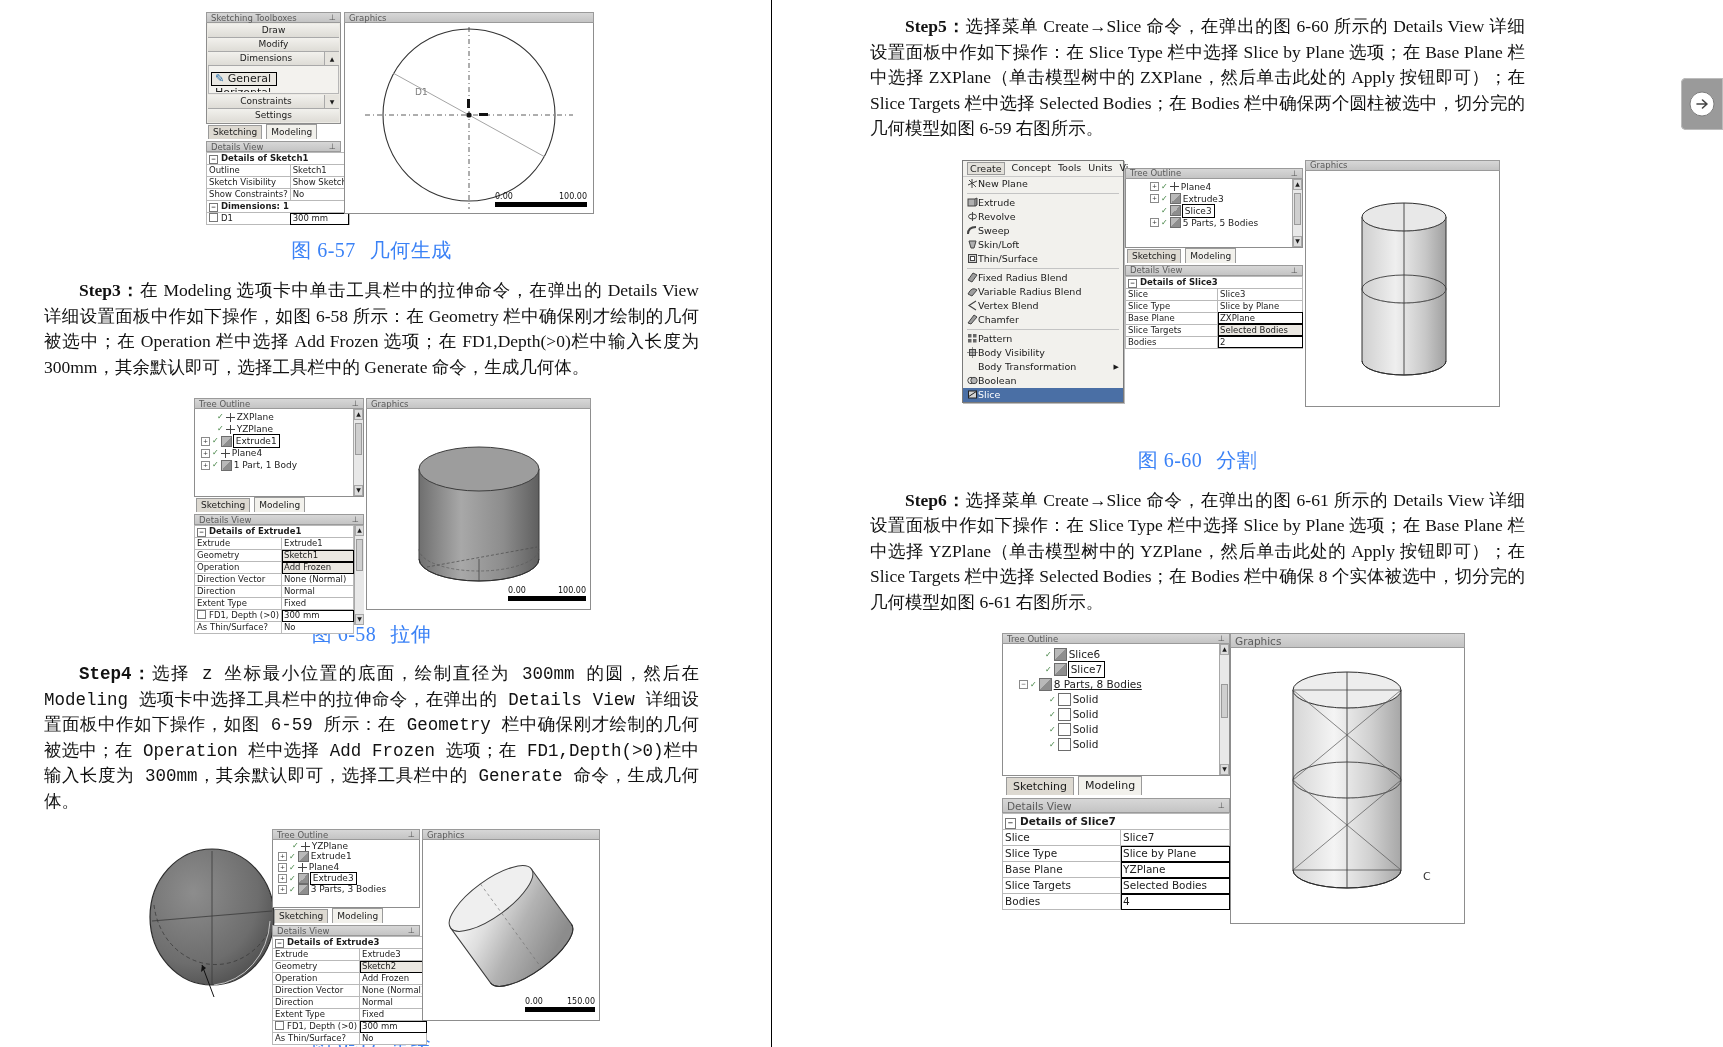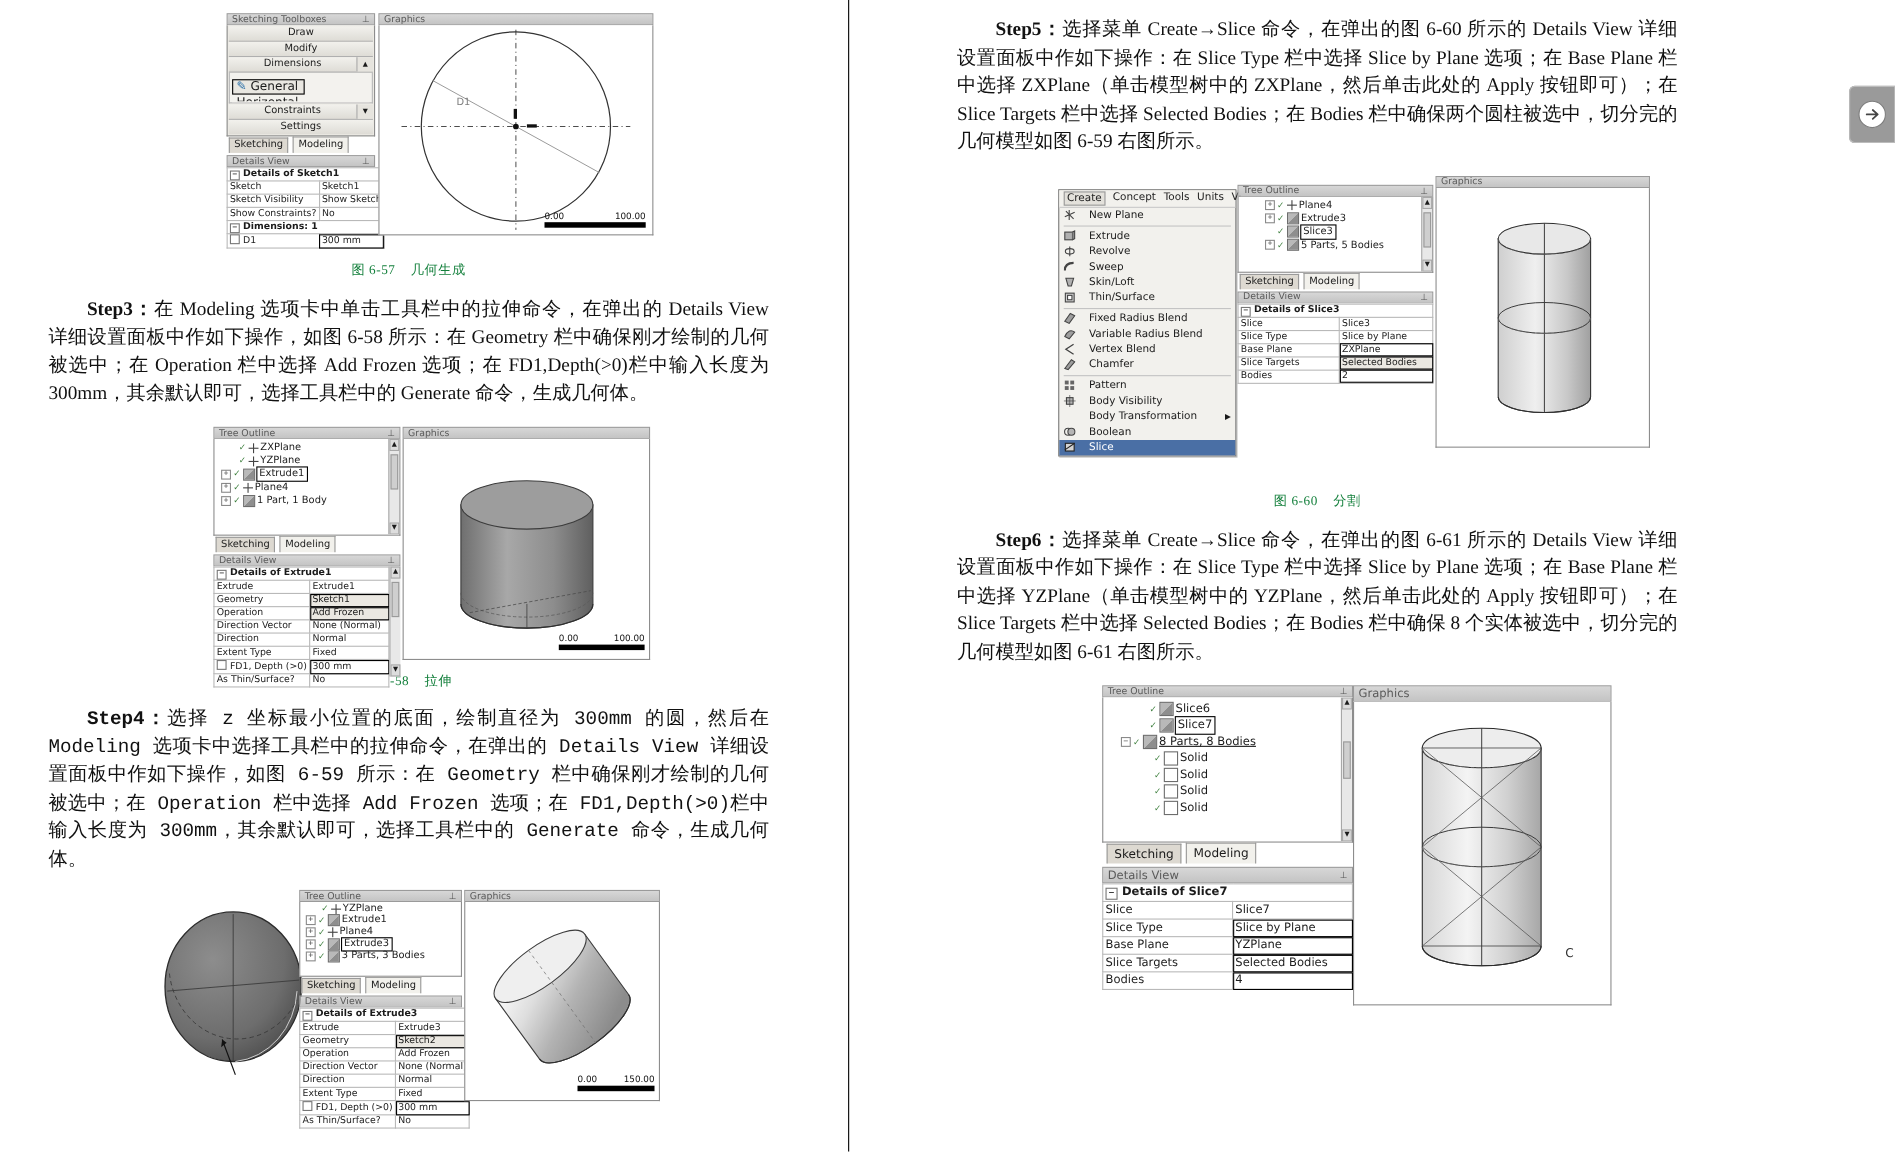--- a/index.html
+++ b/index.html
@@ -30,22 +30,22 @@
   .edge-tab svg{display:block;}
 
   
   .para{
     font-size:17.5px;line-height:25.5px;
     text-align:justify;text-justify:inter-ideograph;
     color:#111;
   }
   .para .step{font-weight:bold;}
   .caption{
-    text-align:center;font-size:12px;letter-spacing:.5px;
-    color:#15803d;
+    text-align:center;font-size:20px;letter-spacing:.5px;
+    color:#3b82f6;
   }
   .caption .gap{display:inline-block;width:14px;}
 
   
   .col-left{position:absolute;left:44px;top:0;width:655px;}
   .col-right{position:absolute;left:870px;top:0;width:655px;}
 
   
   .ui{
     font-family:"DejaVu Sans","Liberation Sans",sans-serif;
@@ -113,21 +113,21 @@
       linear-gradient(135deg,#b9b9b9 0 50%,#8e8e8e 50% 100%);
       border:1px solid #6d6d6d;}
   .planeicon{display:inline-block;width:9px;height:9px;position:relative;}
   .planeicon:before{content:"";position:absolute;left:0;top:4px;width:9px;height:1px;background:#444;}
   .planeicon:after{content:"";position:absolute;left:4px;top:0;width:1px;height:9px;background:#444;}
 
   
   .menu{background:#f2f1ed;border:1px solid #7a7a7a;box-shadow:1px 1px 0 #bbb;}
   .menubar{display:flex;gap:7px;font-size:9.5px;padding:1px 4px;background:#f2f1ed;border-bottom:1px solid #c9c9c9;color:#222;}
   .menubar .mi.active{border:1px solid #9a9a9a;background:#e3e1db;padding:0 2px;}
-  .mitem{display:flex;align-items:center;gap:12px;font-size:9.5px;height:14px;padding-left:4px;color:#1a1a1a;white-space:nowrap;}
+  .mitem{display:flex;align-items:center;gap:0;font-size:9.5px;height:14px;padding-left:4px;color:#1a1a1a;white-space:nowrap;}
   .mitem.hl{background:#4a6fa5;color:#fff;}
   .msep{height:1px;background:#c4c4c4;margin:2px 4px;}
   .micon{width:11px;height:11px;display:inline-block;flex:0 0 11px;}
   .subarrow{margin-left:auto;font-size:7px;padding-right:4px;}
 </style>
 </head>
 <body>
 
 <div class="page">
 
@@ -180,21 +180,21 @@
           <span class="pin">⊥</span>
         </div>
         <table class="grid">
           <tbody>
               <tr>
                 <td class="head" colspan="2">
             <span style="display:inline-block;width:7px;height:7px;border:1px solid #777;font-size:6px;line-height:6px;text-align:center;margin-right:3px;">−</span><span>Details of Sketch1</span>
           </td>
               </tr>
           <tr>
-                <td class="k">Sketch</td>
+                <td class="k">Outline</td>
                 <td>Sketch1</td>
               </tr>
           <tr>
                 <td class="k">Sketch Visibility</td>
                 <td>Show Sketch</td>
               </tr>
           <tr>
                 <td class="k">Show Constraints?</td>
                 <td>No</td>
               </tr>
@@ -532,21 +532,21 @@
   </div>
 
   <div class="col-right">
 
     <p class="para" style="margin:14px 0 0 0;text-indent:2em;">
       <span class="step">Step5：</span><span>选择菜单 Create→Slice 命令，在弹出的图 6-60 所示的 Details View 详细设置面板中作如下操作：在 Slice Type 栏中选择 Slice by Plane 选项；在 Base Plane 栏中选择 ZXPlane（单击模型树中的 ZXPlane，然后单击此处的 Apply 按钮即可）；在 Slice Targets 栏中选择 Selected Bodies；在 Bodies 栏中确保两个圆柱被选中，切分完的几何模型如图 6-59 右图所示。</span>
     </p>
 
     <div style="position:relative;height:275px;margin-top:18px;">
 
-      <div class="ui menu" style="position:absolute;left:92px;top:12px;width:160px;">
+      <div class="ui menu" style="position:absolute;left:92px;top:0;width:160px;">
         <div class="menubar">
           <span class="mi active">Create</span>
           <span class="mi">Concept</span>
           <span class="mi">Tools</span>
           <span class="mi">Units</span>
           <span class="mi">Vi</span>
         </div>
 
         <div class="mitem">
             <span class="micon"><svg width="11" height="11" viewBox="0 0 11 11">

